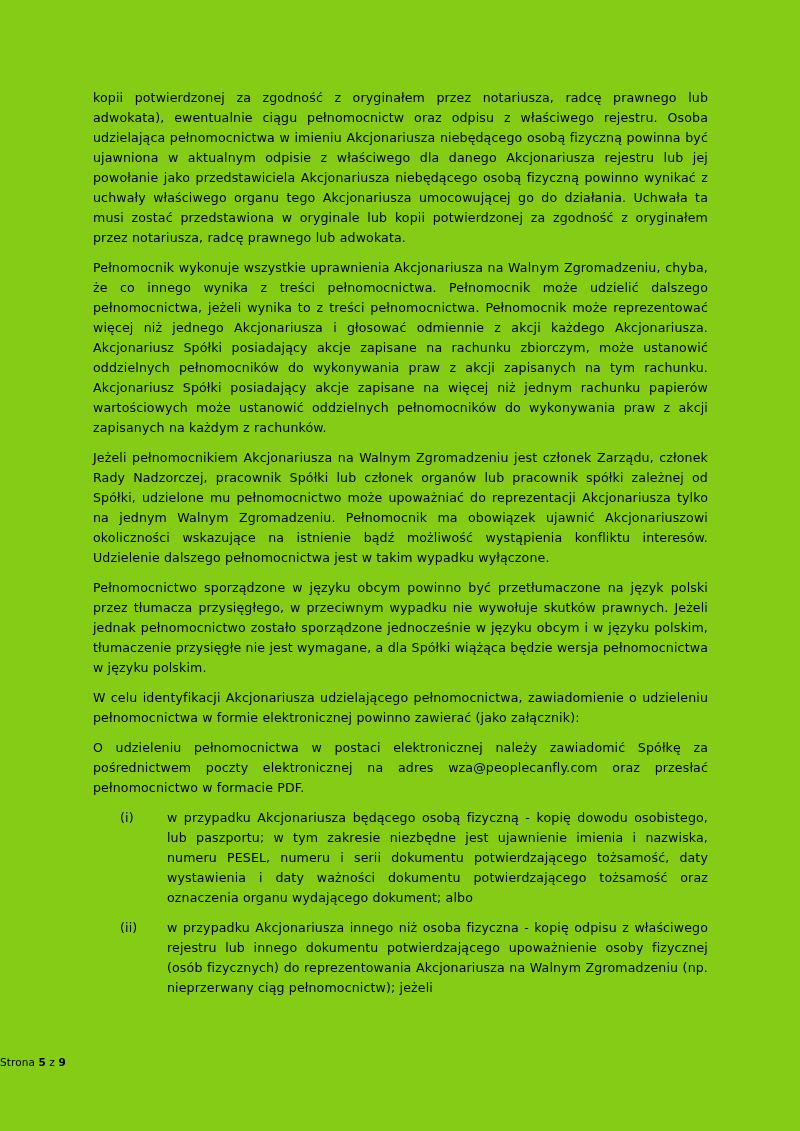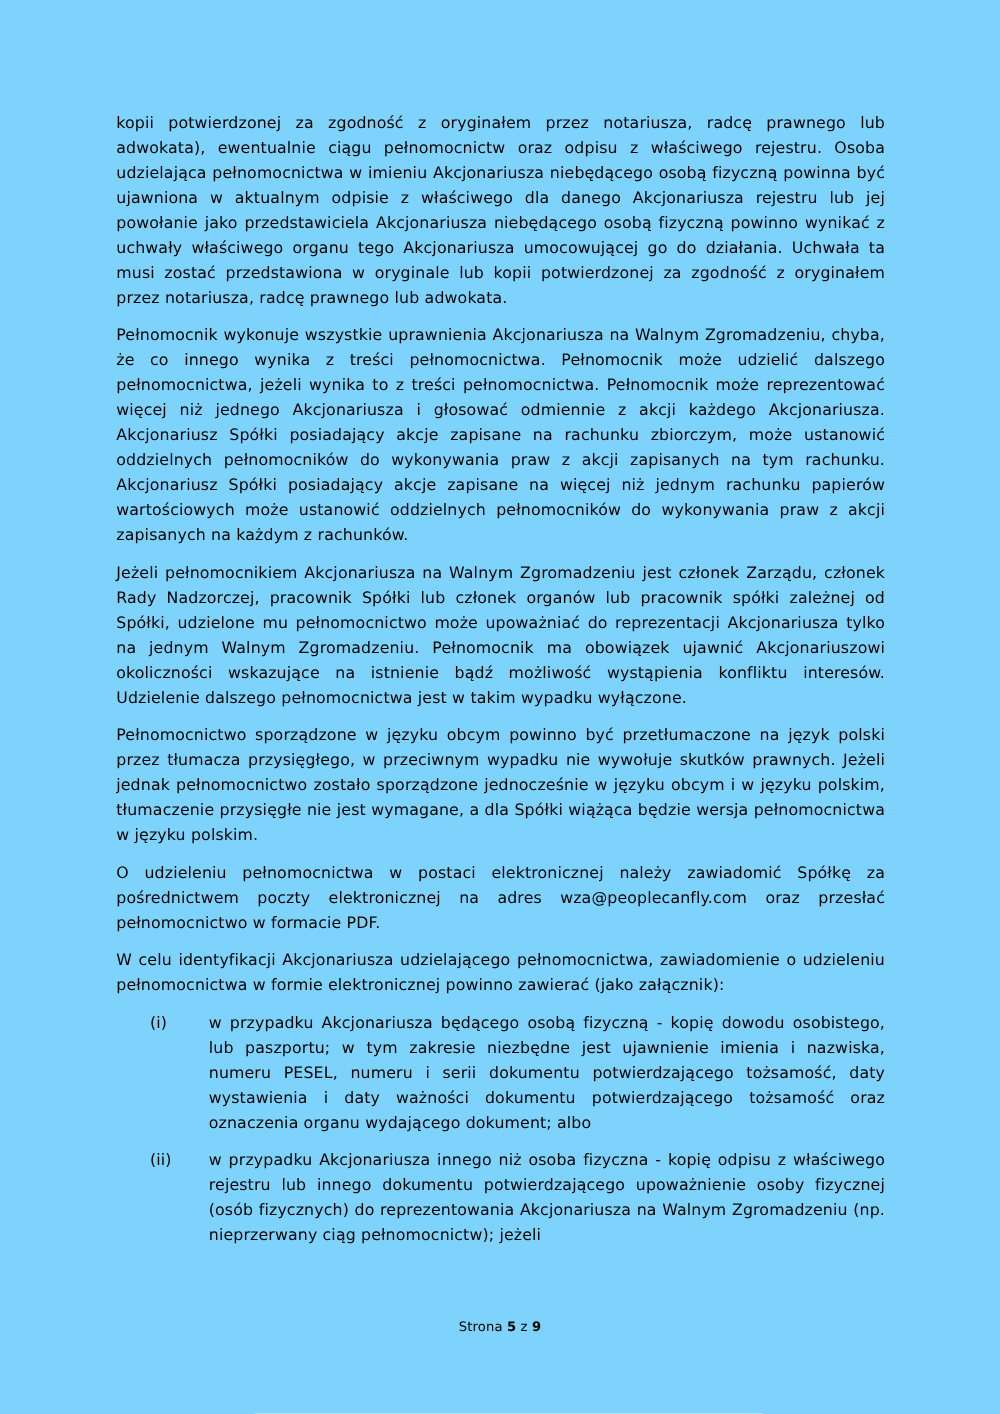--- a/index.html
+++ b/index.html
@@ -9,21 +9,21 @@
     background: #ffffff;
   }
   body {
     font-family: "DejaVu Sans", "Liberation Sans", sans-serif;
     color: #000000;
   }
   .page {
     position: relative;
     width: 800px;
     height: 1131px;
-    background: #7dd3fc;
+    background: #84cc16;
     box-sizing: border-box;
     overflow: hidden;
   }
   .content {
     position: absolute;
     left: 93px;
     top: 88px;
     width: 615px;
   }
   p.para {
@@ -65,42 +65,42 @@
     font-size: 12.6px;
     line-height: 20px;
     text-align: left;
     white-space: nowrap;
   }
   .footer {
     position: absolute;
     left: 0;
     right: 0;
     top: 1055px;
-    text-align: center;
+    text-align: left;
     font-size: 10.5px;
     line-height: 14px;
     letter-spacing: 0.01em;
   }
   .footer .num {
     font-weight: bold;
   }
 </style>
 </head>
 <body>
 
 <div class="page">
 
   <div class="content">
 
     <p class="para">kopii potwierdzonej za zgodność z oryginałem przez notariusza, radcę prawnego lub adwokata), ewentualnie ciągu pełnomocnictw oraz odpisu z właściwego rejestru. Osoba udzielająca pełnomocnictwa w imieniu Akcjonariusza niebędącego osobą fizyczną powinna być ujawniona w aktualnym odpisie z właściwego dla danego Akcjonariusza rejestru lub jej powołanie jako przedstawiciela Akcjonariusza niebędącego osobą fizyczną powinno wynikać z uchwały właściwego organu tego Akcjonariusza umocowującej go do działania. Uchwała ta musi zostać przedstawiona w oryginale lub kopii potwierdzonej za zgodność z oryginałem przez notariusza, radcę prawnego lub adwokata.</p>
     <p class="para">Pełnomocnik wykonuje wszystkie uprawnienia Akcjonariusza na Walnym Zgromadzeniu, chyba, że co innego wynika z treści pełnomocnictwa. Pełnomocnik może udzielić dalszego pełnomocnictwa, jeżeli wynika to z treści pełnomocnictwa. Pełnomocnik może reprezentować więcej niż jednego Akcjonariusza i głosować odmiennie z akcji każdego Akcjonariusza. Akcjonariusz Spółki posiadający akcje zapisane na rachunku zbiorczym, może ustanowić oddzielnych pełnomocników do wykonywania praw z akcji zapisanych na tym rachunku. Akcjonariusz Spółki posiadający akcje zapisane na więcej niż jednym rachunku papierów wartościowych może ustanowić oddzielnych pełnomocników do wykonywania praw z akcji zapisanych na każdym z rachunków.</p>
     <p class="para">Jeżeli pełnomocnikiem Akcjonariusza na Walnym Zgromadzeniu jest członek Zarządu, członek Rady Nadzorczej, pracownik Spółki lub członek organów lub pracownik spółki zależnej od Spółki, udzielone mu pełnomocnictwo może upoważniać do reprezentacji Akcjonariusza tylko na jednym Walnym Zgromadzeniu. Pełnomocnik ma obowiązek ujawnić Akcjonariuszowi okoliczności wskazujące na istnienie bądź możliwość wystąpienia konfliktu interesów. Udzielenie dalszego pełnomocnictwa jest w takim wypadku wyłączone.</p>
     <p class="para">Pełnomocnictwo sporządzone w języku obcym powinno być przetłumaczone na język polski przez tłumacza przysięgłego, w przeciwnym wypadku nie wywołuje skutków prawnych. Jeżeli jednak pełnomocnictwo zostało sporządzone jednocześnie w języku obcym i w języku polskim, tłumaczenie przysięgłe nie jest wymagane, a dla Spółki wiążąca będzie wersja pełnomocnictwa w języku polskim.</p>
+    <p class="para">W celu identyfikacji Akcjonariusza udzielającego pełnomocnictwa, zawiadomienie o udzieleniu pełnomocnictwa w formie elektronicznej powinno zawierać (jako załącznik):</p>
     <p class="para">O udzieleniu pełnomocnictwa w postaci elektronicznej należy zawiadomić Spółkę za pośrednictwem poczty elektronicznej na adres wza@peoplecanfly.com oraz przesłać pełnomocnictwo w formacie PDF.</p>
-    <p class="para">W celu identyfikacji Akcjonariusza udzielającego pełnomocnictwa, zawiadomienie o udzieleniu pełnomocnictwa w formie elektronicznej powinno zawierać (jako załącznik):</p>
 
     <ol class="roman-list">
       <li>
         <span class="marker">(i)</span>
         <span class="item-text">w przypadku Akcjonariusza będącego osobą fizyczną - kopię dowodu osobistego, lub paszportu; w tym zakresie niezbędne jest ujawnienie imienia i nazwiska, numeru PESEL, numeru i serii dokumentu potwierdzającego tożsamość, daty wystawienia i daty ważności dokumentu potwierdzającego tożsamość oraz oznaczenia organu wydającego dokument; albo</span>
       </li>
       <li>
         <span class="marker">(ii)</span>
         <span class="item-text">w przypadku Akcjonariusza innego niż osoba fizyczna - kopię odpisu z właściwego rejestru lub innego dokumentu potwierdzającego upoważnienie osoby fizycznej (osób fizycznych) do reprezentowania Akcjonariusza na Walnym Zgromadzeniu (np. nieprzerwany ciąg pełnomocnictw); jeżeli</span>
       </li>

